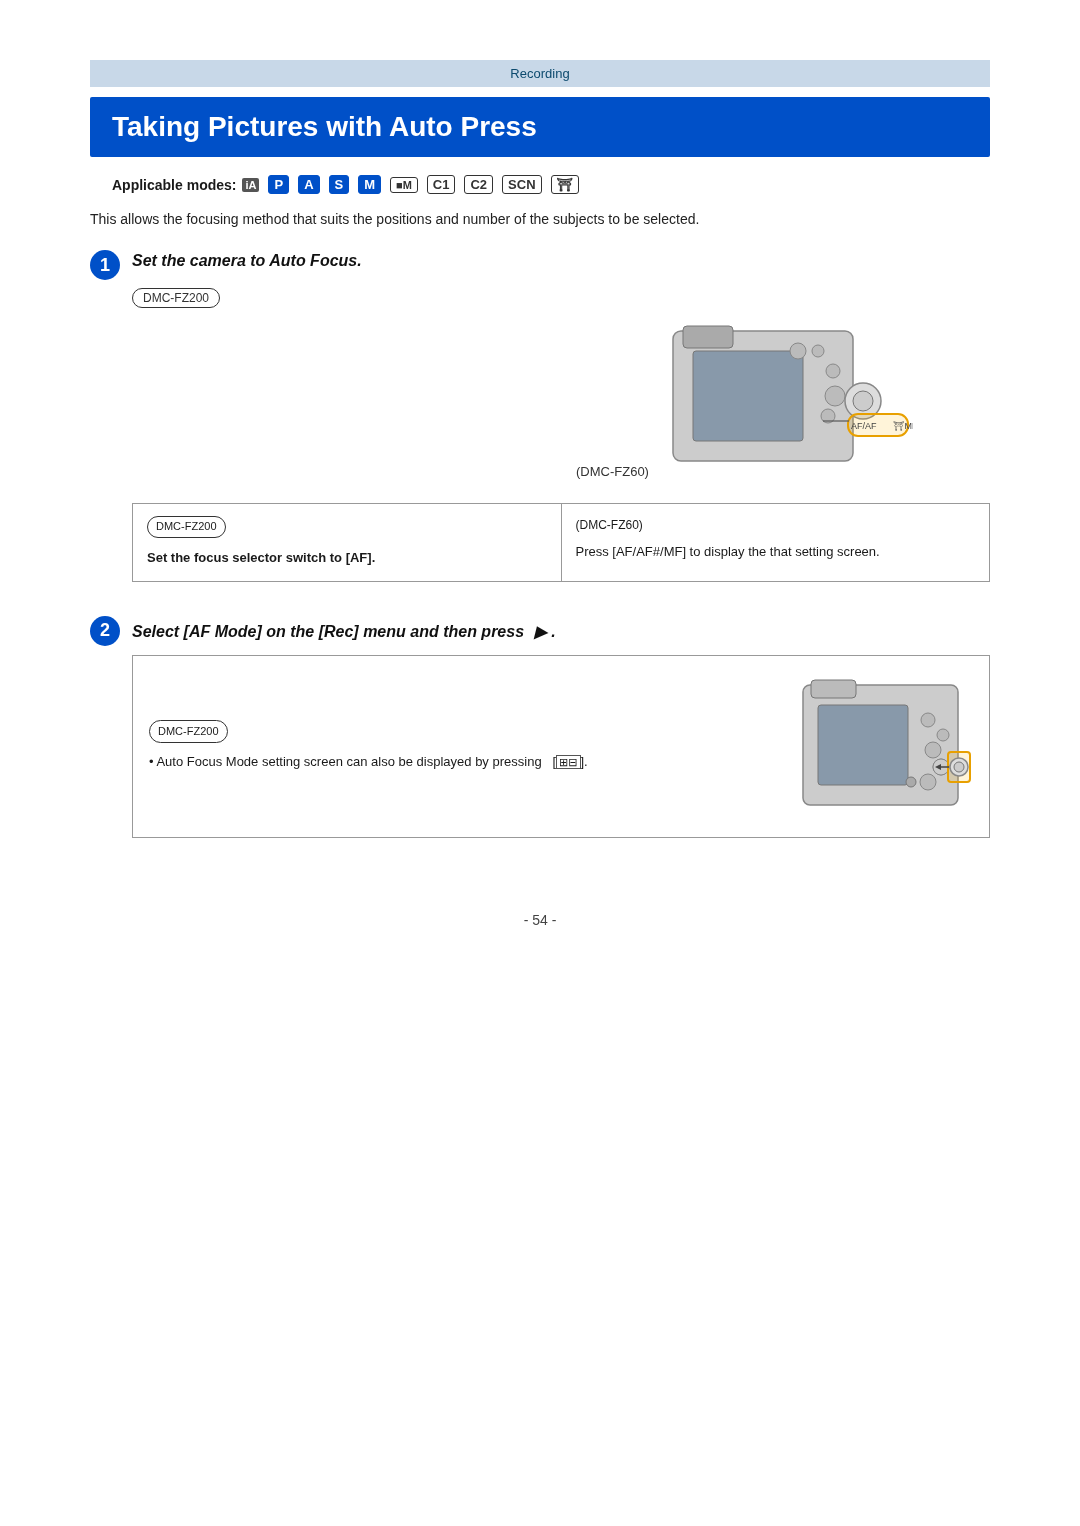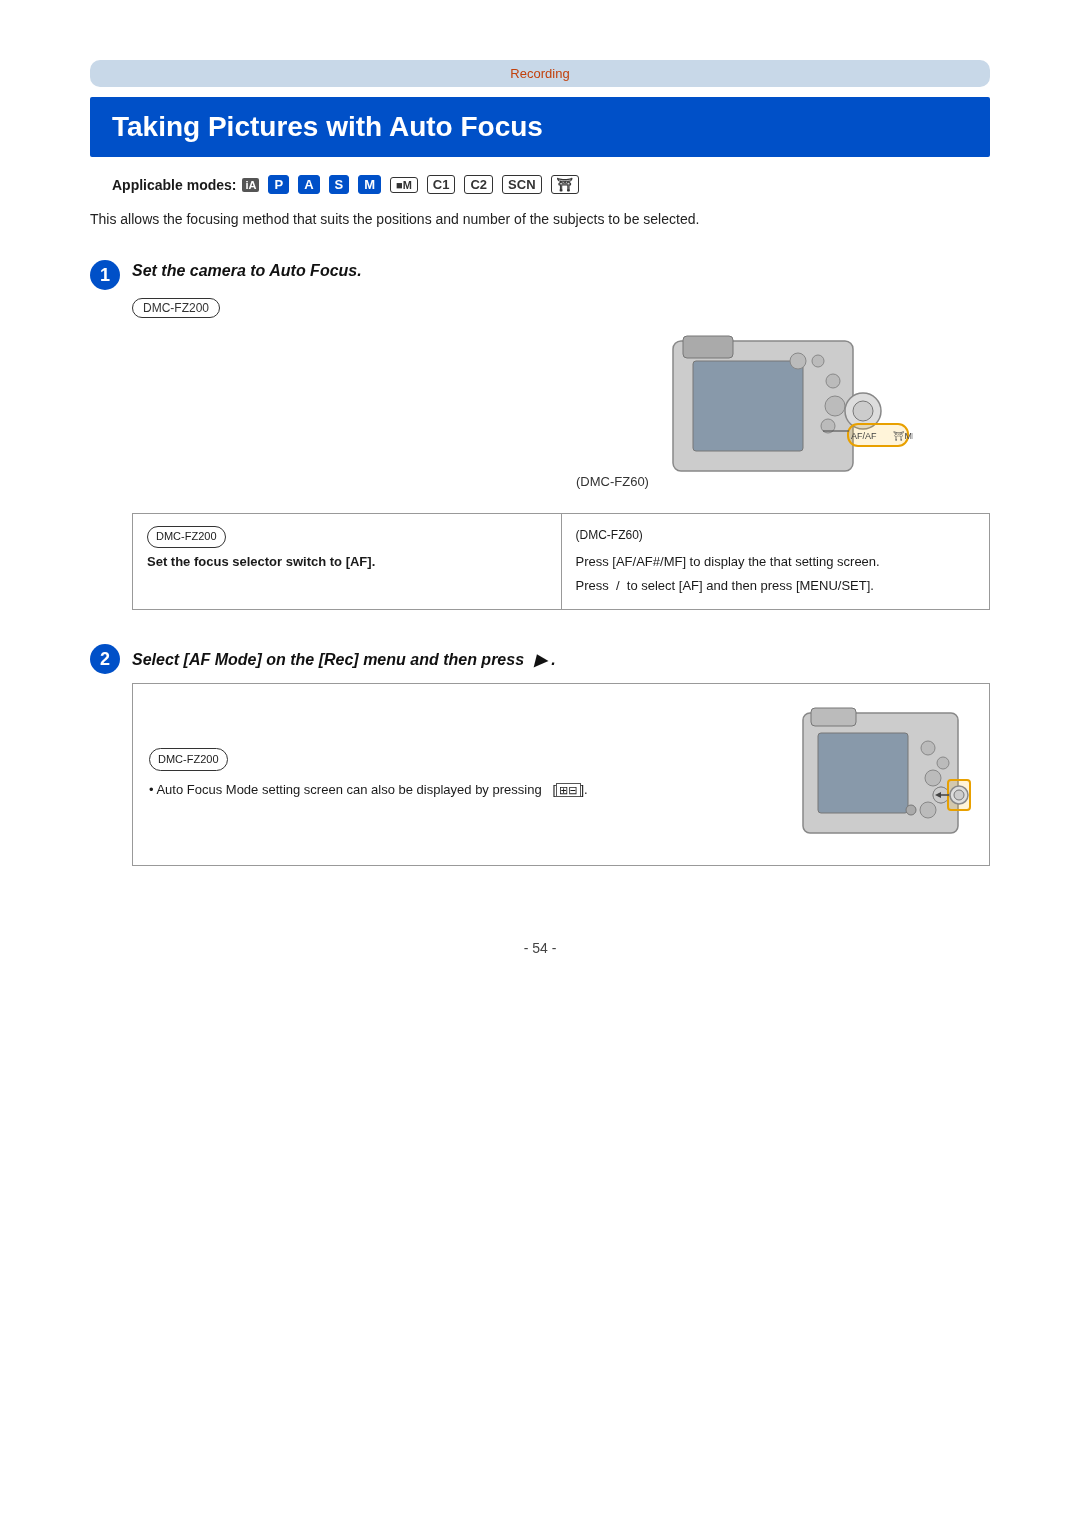--- a/index.html
+++ b/index.html
@@ -18,22 +18,21 @@
       background: #fff;
       padding: 60px 90px 80px 90px;
       position: relative;
     }
     .section-label-bar {
       background: #c8d8e8;
       text-align: center;
       padding: 6px 16px;
       margin-bottom: 10px;
       font-size: 13px;
-      color: #c2410c;
-      border-radius: 10px;
+      color: #0c4a6e;
     }
     .title-bar {
       background: #0050c8;
       color: #fff;
       font-size: 28px;
       font-weight: bold;
       padding: 14px 22px;
       margin-bottom: 18px;
       border-radius: 2px;
     }
@@ -65,21 +64,21 @@
       display: inline-block;
       font-size: 11px;
       background: #555;
       color: #fff;
       border-radius: 2px;
       padding: 1px 3px;
     }
     .description-text {
       font-size: 14px;
       line-height: 1.6;
-      margin-bottom: 28px;
+      margin-bottom: 18px;
       color: #222;
     }
     .step {
       display: flex;
       align-items: flex-start;
       gap: 12px;
       margin-bottom: 16px;
     }
     .step-number {
       background: #0050c8;
@@ -191,21 +190,21 @@
 </head>
 <body>
 
 <div class="page-container">
 
   <div class="section-label-bar">
     <span>Recording</span>
   </div>
 
   <div class="title-bar">
-    <span>Taking Pictures with Auto Focus</span>
+    <span>Taking Pictures with Auto Press</span>
   </div>
 
   <div class="applicable-modes">
     <span style="font-weight:bold;">Applicable modes:</span>
     <div class="modes-row">
       <span class="mode-icon-small">iA</span>
       <span class="mode-badge blue">P</span>
       <span class="mode-badge blue">A</span>
       <span class="mode-badge blue">S</span>
       <span class="mode-badge blue">M</span>
@@ -255,28 +254,27 @@
 
               <line x1="170" y1="125" x2="196" y2="125" stroke="#555" stroke-width="1.2"></line>
             </svg>
           </div>
         </div>
       </div>
 
       <div class="table-container">
         <div class="table-cell">
           <div class="table-cell-label oval">DMC-FZ200</div>
-          <div style="">
+          <div style="margin-top:6px;">
             <span class="bold-text">Set the focus selector switch to [AF].</span>
           </div>
         </div>
         <div class="table-cell">
           <div class="table-cell-label">(DMC-FZ60)</div>
           <div style="margin-top:6px;">Press [AF/AF#/MF] to display the that setting screen.</div>
-          <div style="margin-top:4px;">Press &nbsp;/&nbsp; to select [AF] and then press [MENU/SET].</div>
         </div>
       </div>
 
     </div>
   </div>
 
   <div class="step2-row">
     <div class="step-number">2</div>
     <div style="flex:1; padding-top:4px;">
       <div class="step-title">

